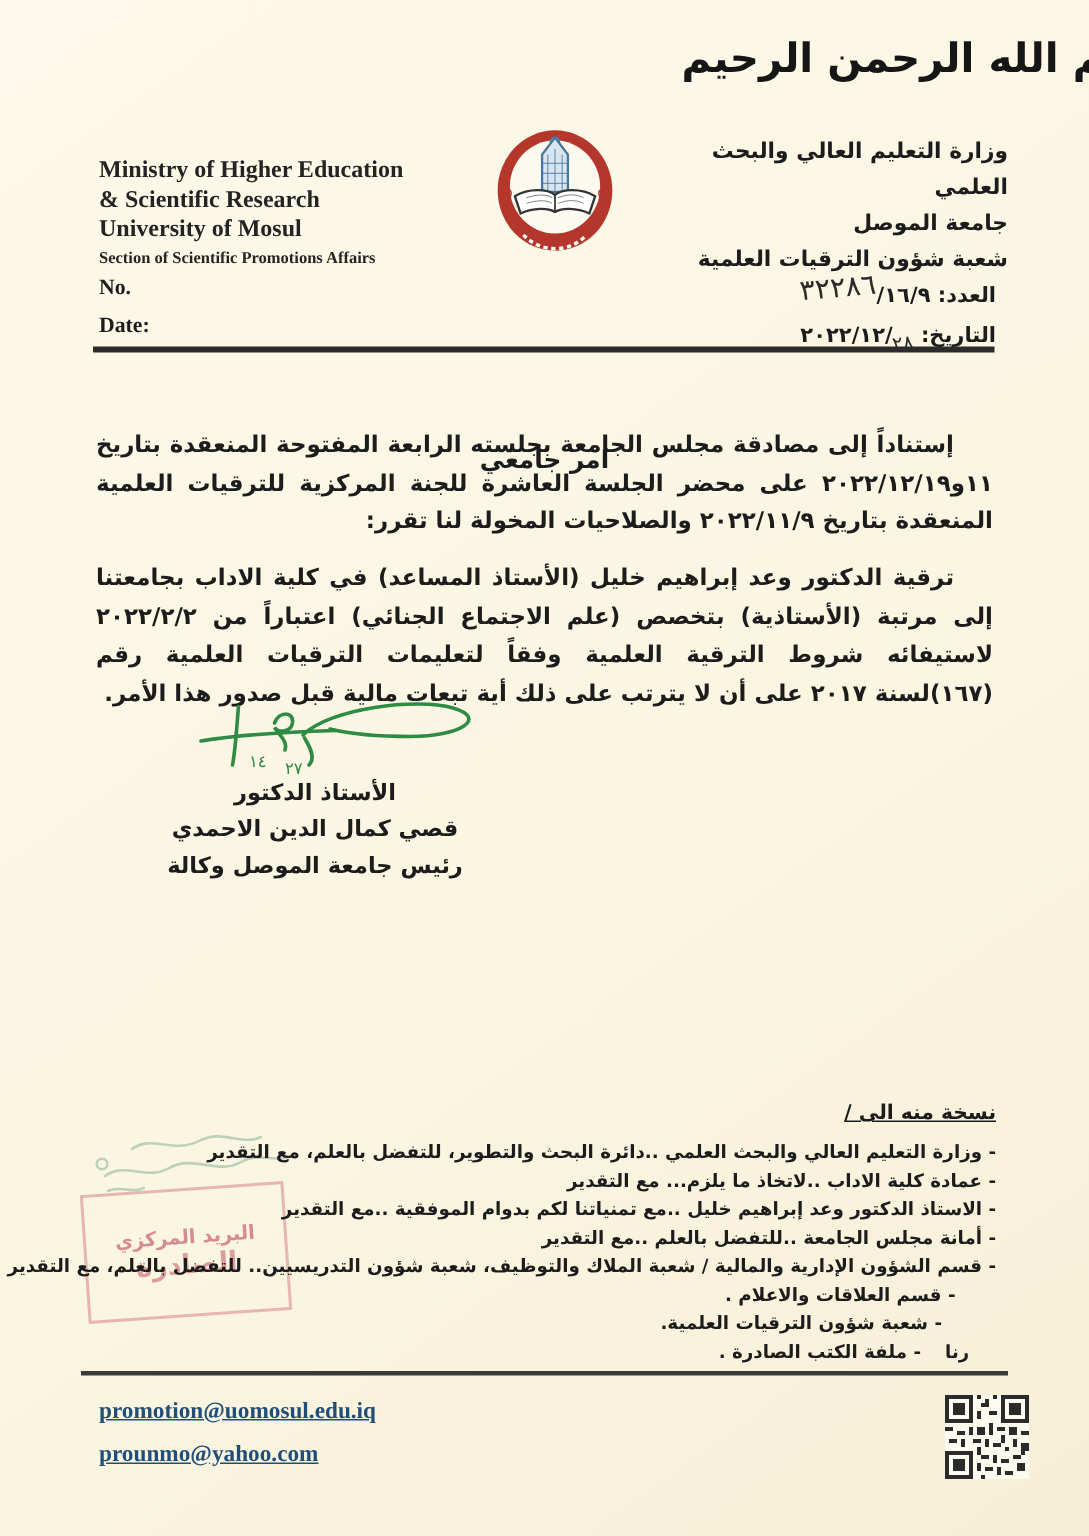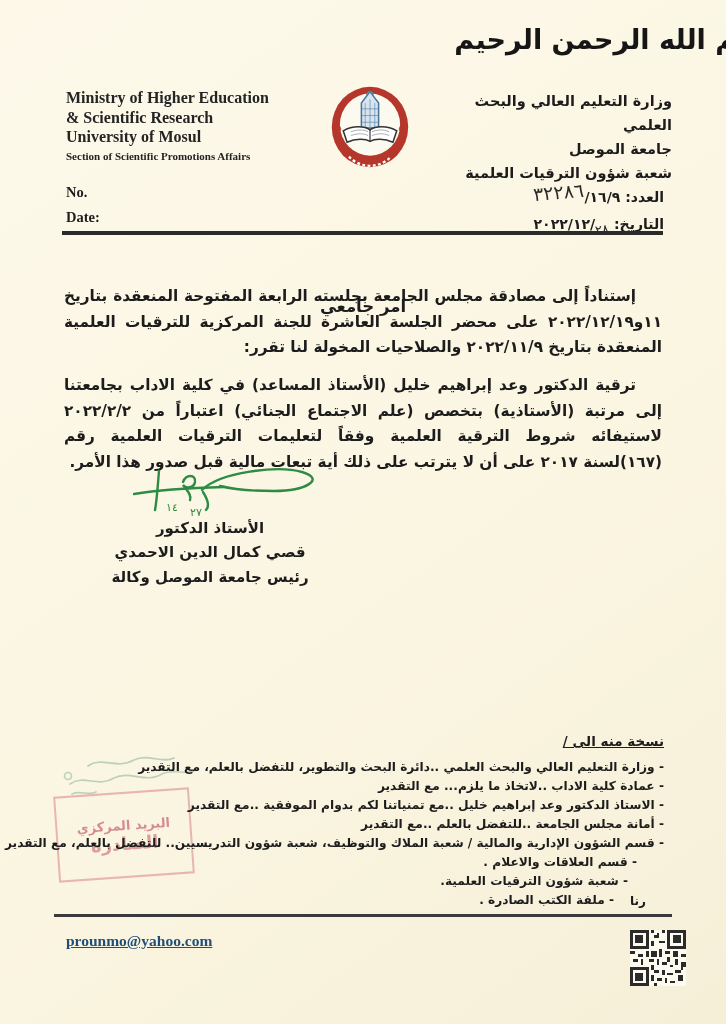--- a/index.html
+++ b/index.html
@@ -8,21 +8,21 @@
   .paper {
     position:relative; width:726px; height:1024px; overflow:hidden;
     background:linear-gradient(145deg,#fdf9ea 0%,#fbf6e2 55%,#f6efd8 100%);
     color:#1c1c1c; font-family:"DejaVu Sans",sans-serif;
   }
   .abs { position:absolute; }
 
   
   .basmala { top:24px; left:0; width:100%; text-align:right;
     font-size:27px; font-weight:bold; letter-spacing:1px; color:#161616;margin-left:48px; }
-  .hdr-en { left:66px; top:88px; font-family:"Liberation Serif",serif;
+  .hdr-en { left:66px; top:104px; font-family:"Liberation Serif",serif;
     font-weight:bold; font-size:16px; line-height:1.22; color:#242424; }
   .hdr-en .small { font-size:11px; margin-top:3px; }
   .hdr-ar { right:54px; top:90px; width:240px; 
     direction:rtl; font-weight:bold; font-size:14.5px; line-height:1.65; }
   .logo { left:322px; top:84px; width:96px; height:86px; }
 
   
   .ref-en { left:66px; top:180px; font-family:"Liberation Serif",serif;
     font-weight:bold; font-size:14.5px; line-height:1.7; }
   .ref-ar { right:62px; top:178px; direction:rtl; text-align:right;
@@ -161,20 +161,21 @@
   <div class="abs stamp">
     <div class="l1">البريد المركزي</div>
     <div class="l2">الصادرة</div>
   </div>
 
   <div class="abs typist">رنا</div>
 
   <div class="abs rule-bottom"></div>
 
   <div class="abs emails">
+    <div><a href="#">promotion@uomosul.edu.iq</a></div>
     <div><a href="#">prounmo@yahoo.com</a></div>
   </div>
 
   <svg class="abs qr" viewBox="0 0 21 21" shape-rendering="crispEdges">
     <rect x="0" y="0" width="21" height="21" fill="#fdfaef"></rect>
     <g fill="#2b2b2b">
       <rect x="0" y="0" width="7" height="7"></rect>
         <rect x="14" y="0" width="7" height="7"></rect>
         <rect x="0" y="14" width="7" height="7"></rect>
     </g>

